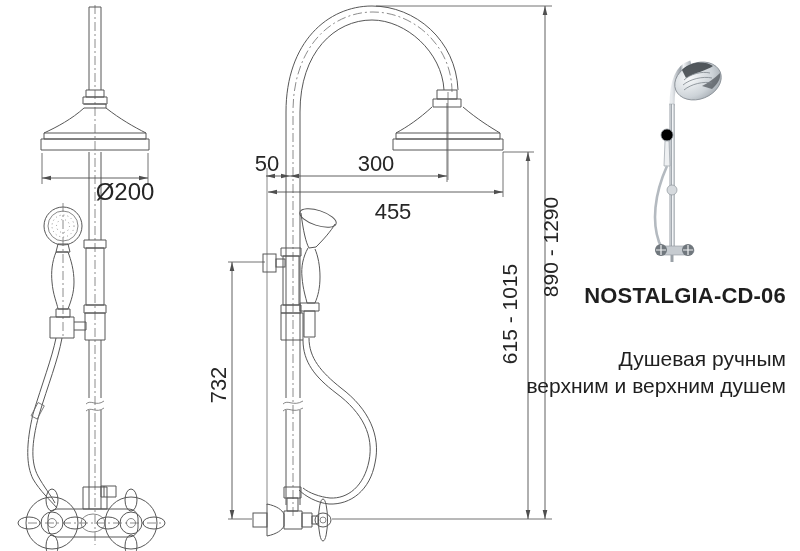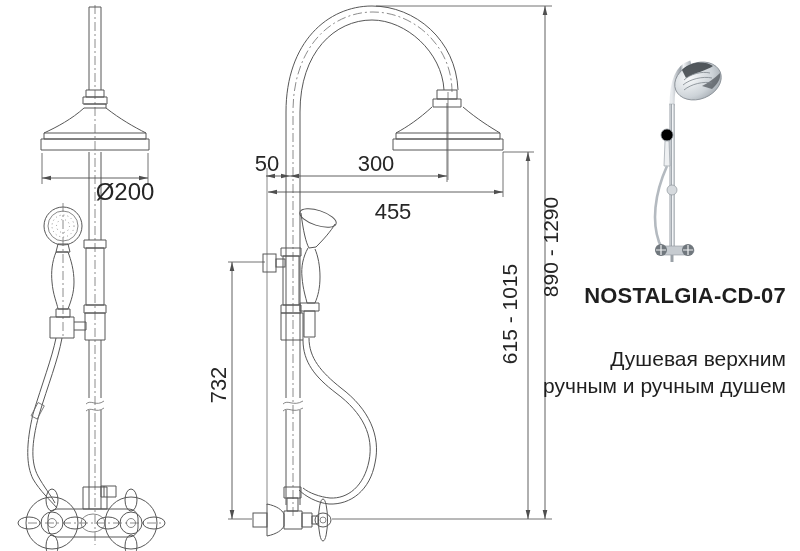--- a/index.html
+++ b/index.html
@@ -237,18 +237,18 @@
       <rect x="18" y="206" width="38" height="9" rx="4.5" fill="#c6cbd0" stroke="#8f969c" stroke-width="0.6"></rect>
       <circle cx="23" cy="210" r="6" fill="#70777d"></circle>
       <path d="M23,205 L23,215 M18,210 L28,210" stroke="#eef0f2" stroke-width="1.2"></path>
       <circle cx="50" cy="210" r="6" fill="#70777d"></circle>
       <path d="M50,205 L50,215 M45,210 L55,210" stroke="#eef0f2" stroke-width="1.2"></path>
       <path d="M34,215 L34,222" stroke="#9aa1a7" stroke-width="3"></path>
     </svg>
   </div>
 
   <div class="product-info">
-    <div class="product-code">NOSTALGIA-CD-07</div>
-    <div class="product-desc">Душевая верхним</div>
-    <div class="product-desc">ручным и ручным душем</div>
+    <div class="product-code">NOSTALGIA-CD-06</div>
+    <div class="product-desc">Душевая ручным</div>
+    <div class="product-desc">верхним и верхним душем</div>
   </div>
 
 </div>
 
 </body></html>

